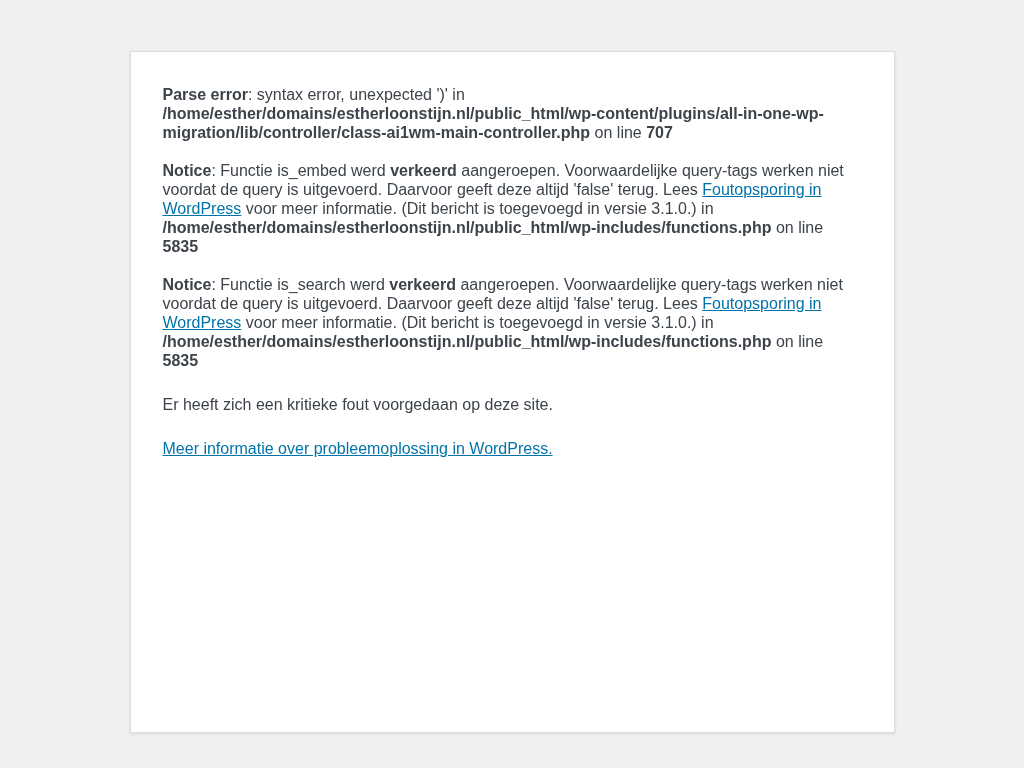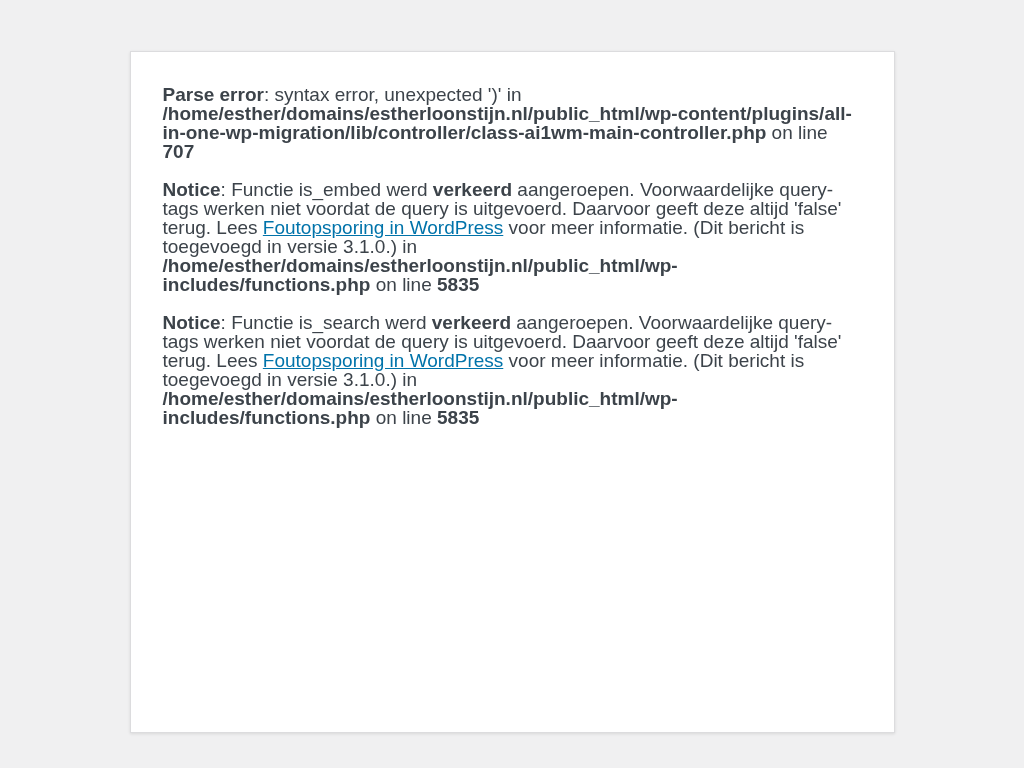--- a/index.html
+++ b/index.html
@@ -22,21 +22,21 @@
     width: 765px;
     height: 682px;
     margin: 51px auto 0 auto;
     background: var(--card-bg);
     border: 1px solid var(--card-border);
     box-shadow: 0 1px 3px rgba(0,0,0,0.10);
     padding: 16px 32px;
     overflow: hidden;
   }
   .error-card p {
-    font-size: 19px;
+    font-size: 16px;
     line-height: 19px;
   }
   p.error-p {
     margin: 0 0 19px 0;
   }
   p.error-p.first {
     margin-top: 17px;
   }
   b, .bold {
     font-weight: bold;
@@ -55,14 +55,18 @@
 </head>
 <body>
 
 <div class="error-card">
   <p class="error-p first"><b>Parse error</b><span>: syntax error, unexpected ')' in </span><b>/home/esther/domains/estherloonstijn.nl/public_html/wp-content/plugins/all-in-one-wp-migration/lib/controller/class-ai1wm-main-controller.php</b><span> on line </span><b>707</b></p>
 
   <p class="error-p"><b>Notice</b><span>: Functie is_embed werd </span><b>verkeerd</b><span> aangeroepen. Voorwaardelijke query-tags werken niet voordat de query is uitgevoerd. Daarvoor geeft deze altijd 'false' terug. Lees </span><a href="#" class="inline-link">Foutopsporing in WordPress</a><span> voor meer informatie. (Dit bericht is toegevoegd in versie 3.1.0.) in </span><b>/home/esther/domains/estherloonstijn.nl/public_html/wp-includes/functions.php</b><span> on line </span><b>5835</b></p>
 
   <p class="error-p"><b>Notice</b><span>: Functie is_search werd </span><b>verkeerd</b><span> aangeroepen. Voorwaardelijke query-tags werken niet voordat de query is uitgevoerd. Daarvoor geeft deze altijd 'false' terug. Lees </span><a href="#" class="inline-link">Foutopsporing in WordPress</a><span> voor meer informatie. (Dit bericht is toegevoegd in versie 3.1.0.) in </span><b>/home/esther/domains/estherloonstijn.nl/public_html/wp-includes/functions.php</b><span> on line </span><b>5835</b></p>
 
+  <p class="die-message">Er heeft zich een kritieke fout voorgedaan op deze site.</p>
 
+  <p class="die-link">
+    <a href="#">Meer informatie over probleemoplossing in WordPress.</a>
+  </p>
 </div>
 
 </body></html>

